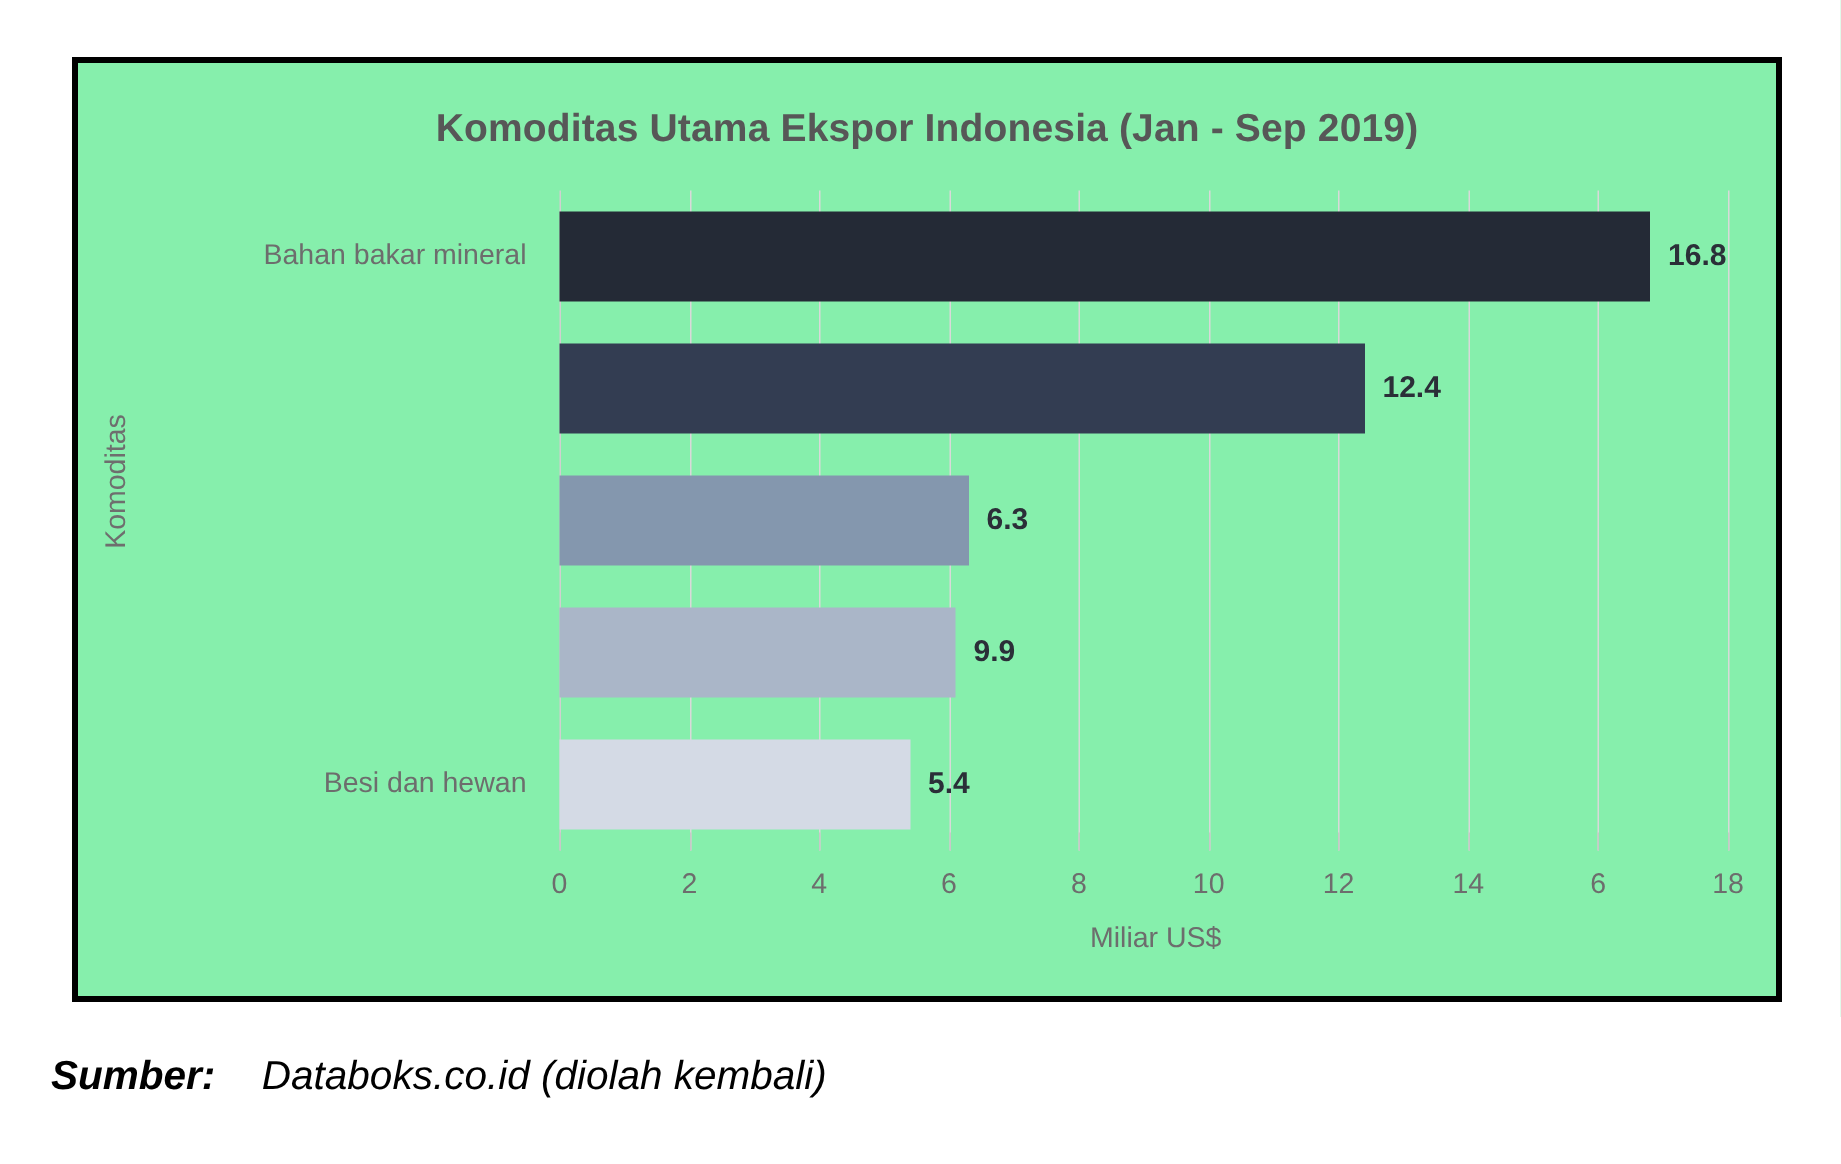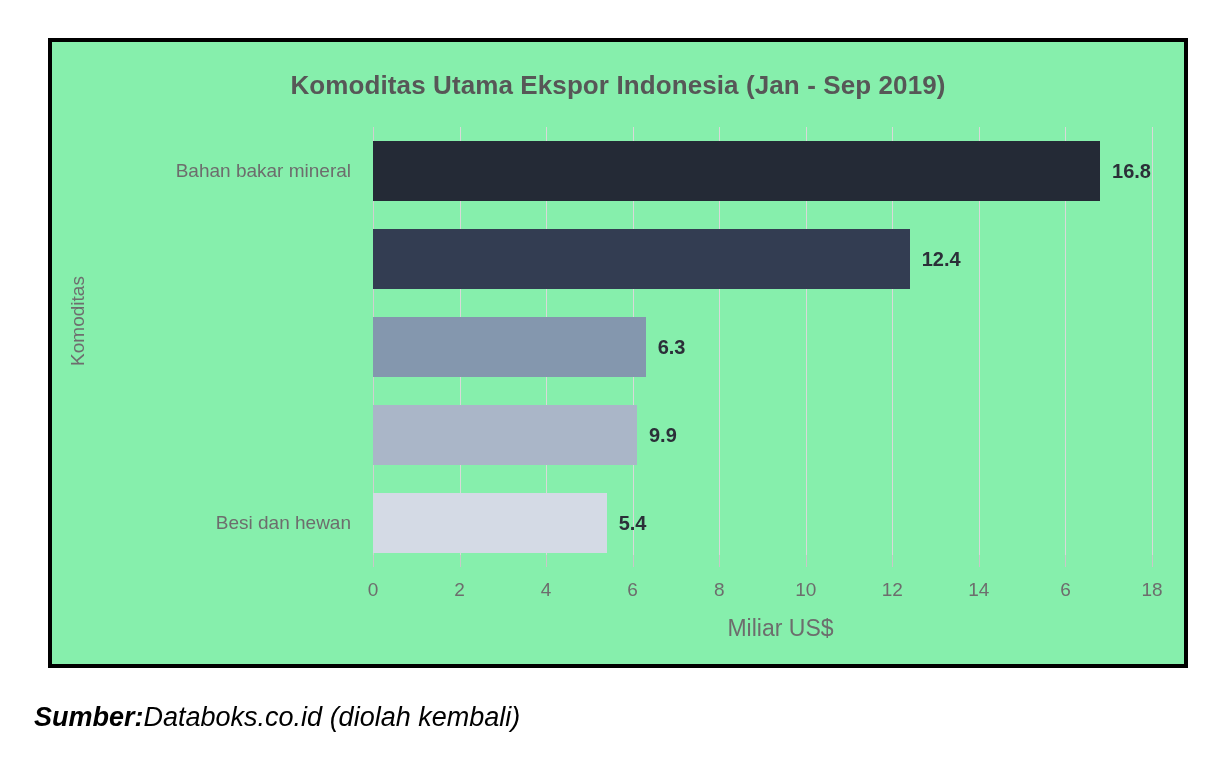--- a/index.html
+++ b/index.html
@@ -128,45 +128,46 @@
   }
   .tick-label {
     position: absolute;
     top: 12px;
     transform: translateX(-50%);
     font-size: 19px;
     color: #6d6d6d;
   }
   #x-axis-title {
     position: absolute;
-    left: 18px;
+    left: 8px;
     top: 48px;
     width: 100%;
     text-align: center;
-    font-size: 23px;
+    font-size: 19px;
     color: #6d6d6d;
   }
 
   
   #source-caption {
     position: absolute;
     left: 34px;
     top: 702px;
     font-size: 27px;
     font-style: italic;
     color: #000000;
     white-space: nowrap;
   }
   #source-caption .src-label {
     font-weight: bold;
     font-style: italic;
   }
   #source-caption .src-text {
     font-style: italic;
     font-weight: normal;
+    margin-left: 31px;
   }
 </style>
 </head>
 <body>
 
 <div id="chart-card">
 
   <div id="chart-title">Komoditas Utama Ekspor Indonesia (Jan - Sep 2019)</div>
 
   <div id="y-axis-title">Komoditas</div>

